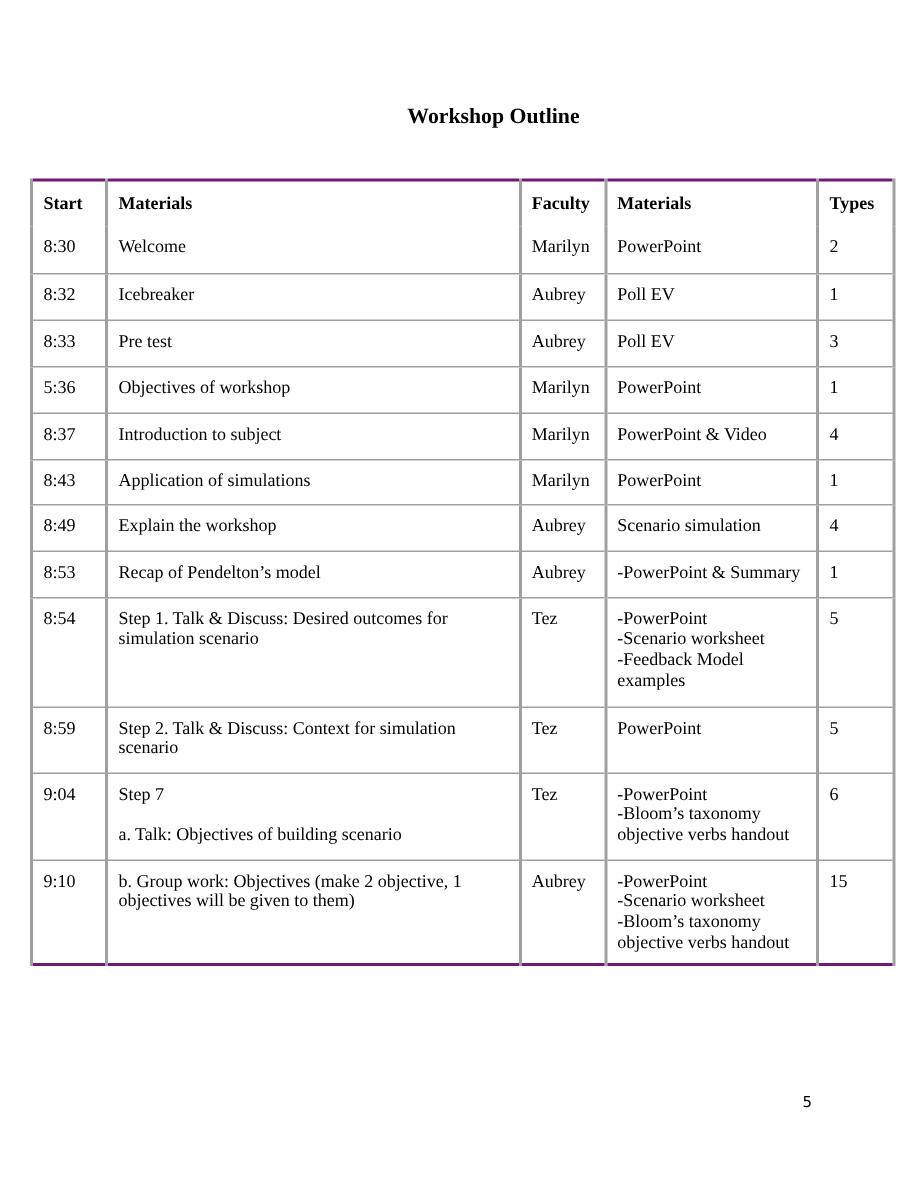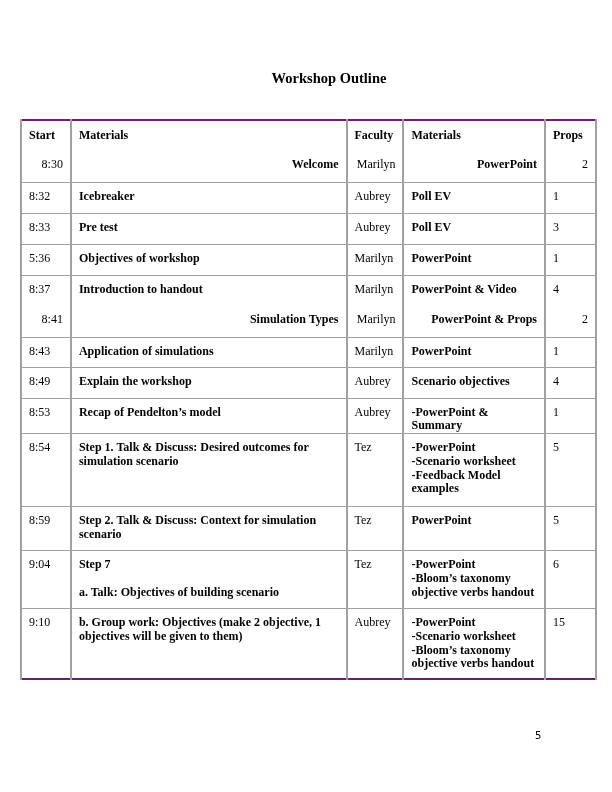--- a/index.html
+++ b/index.html
@@ -23,27 +23,27 @@
     table.outline th, table.outline td {
       border-left: 2px solid #a0a0a0;
       border-right: 2px solid #a0a0a0;
       border-top: 1.5px solid #a0a0a0;
       padding: 0 7px;
       vertical-align: top;
       text-align: left;
     }
     table.outline th { font-weight: bold; padding-top: 8px; height: 22px; border-top: none; }
     table.outline td { padding-top: 7px; }
-    tr.no-top td { border-top: none; text-align: right; }
+    tr.no-top td { border-top: none; }
     col.c-start { width: 50px; }
     col.c-activity { width: 277px; }
     col.c-faculty { width: 57px; }
     col.c-materials { width: 142px; }
     col.c-mins { width: 51px; }
-    .mline { display: block; font-weight: bold; }
+    .mline { display: block; }
     .gap { display: block; height: 14px; }
     .page-num {
       position: absolute; left: 535px; top: 730px;
       font-family: "DejaVu Sans", sans-serif; font-size: 10px;
     }
   </style>
 </head>
 <body>
 
 <div class="title">Workshop Outline</div>
@@ -55,21 +55,21 @@
       <col class="c-faculty">
       <col class="c-materials">
       <col class="c-mins">
   </colgroup>
   <thead>
     <tr>
       <th>Start</th>
       <th>Materials</th>
       <th>Faculty</th>
       <th>Materials</th>
-      <th>Props</th>
+      <th>Types</th>
     </tr>
   </thead>
   <tbody>
     <tr class="no-top" style="height:31px">
       <td>8:30</td>
       <td>
           <span class="mline">Welcome</span>
         </td>
       <td>Marilyn</td>
       <td>
@@ -106,58 +106,47 @@
         </td>
       <td>Marilyn</td>
       <td>
           <span class="mline">PowerPoint</span>
         </td>
       <td>1</td>
     </tr>
     <tr style="height:31px">
       <td>8:37</td>
       <td>
-          <span class="mline">Introduction to handout</span>
+          <span class="mline">Introduction to subject</span>
         </td>
       <td>Marilyn</td>
       <td>
           <span class="mline">PowerPoint &amp; Video</span>
         </td>
       <td>4</td>
-    </tr>
-    <tr class="no-top" style="height:31px">
-      <td>8:41</td>
-      <td>
-          <span class="mline">Simulation Types</span>
-        </td>
-      <td>Marilyn</td>
-      <td>
-          <span class="mline">PowerPoint &amp; Props</span>
-        </td>
-      <td>2</td>
     </tr>
     <tr style="height:30px">
       <td>8:43</td>
       <td>
           <span class="mline">Application of simulations</span>
         </td>
       <td>Marilyn</td>
       <td>
           <span class="mline">PowerPoint</span>
         </td>
       <td>1</td>
     </tr>
     <tr style="height:31px">
       <td>8:49</td>
       <td>
           <span class="mline">Explain the workshop</span>
         </td>
       <td>Aubrey</td>
       <td>
-          <span class="mline">Scenario objectives</span>
+          <span class="mline">Scenario simulation</span>
         </td>
       <td>4</td>
     </tr>
     <tr style="height:31px">
       <td>8:53</td>
       <td>
           <span class="mline">Recap of Pendelton’s model</span>
         </td>
       <td>Aubrey</td>
       <td>

